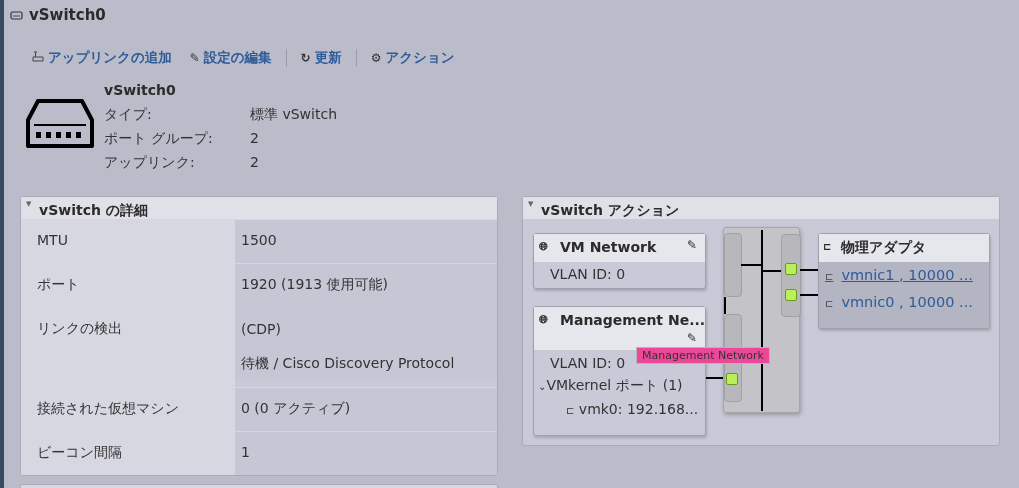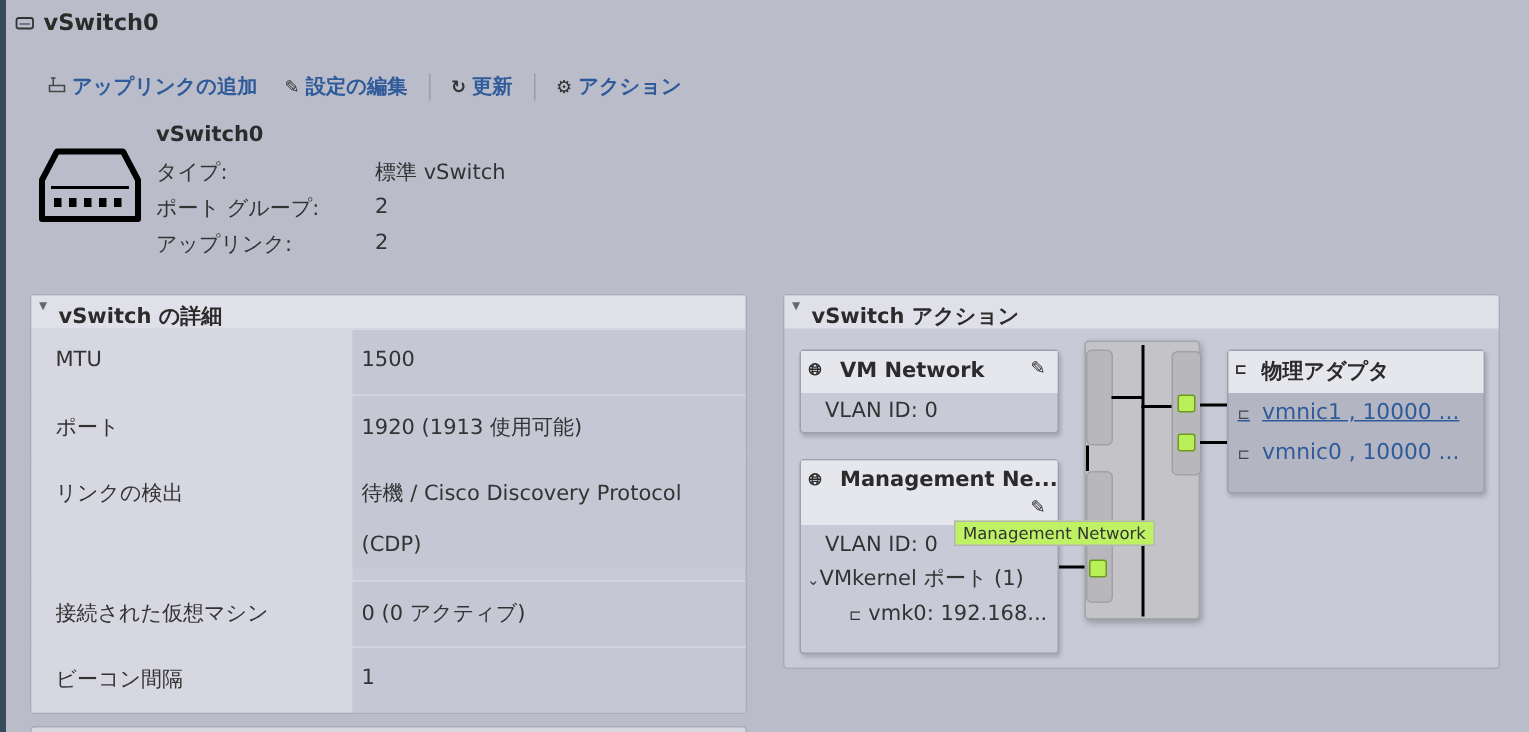--- a/index.html
+++ b/index.html
@@ -44,21 +44,21 @@
   .port-grp { position: absolute; background: #b8b8bc; border: 1px solid #a0a0a5; border-radius: 4px; }
   .port { position: absolute; width: 12px; height: 12px; background: #b9f05a; border: 1px solid #6c9a1f; border-radius: 2px; }
   .blk { position: absolute; background: #000; }
 
   .phys { position: absolute; left: 818px; top: 233px; width: 172px; height: 96px; background: #b3b5c3; border: 1px solid #9ea0ae; border-radius: 3px; box-shadow: 1px 2px 3px rgba(0,0,0,0.18); }
   .phys .hdr { background: #e6e7ed; height: 28px; padding-left: 22px; padding-top: 5px; font-size: 14px; font-weight: bold; position: relative; }
   .phys .hdr .ic { position: absolute; left: 4px; top: 7px; font-size: 10px; }
   .nic { position: absolute; left: 6px; font-size: 14.5px; color: #2f5b9a; white-space: nowrap; cursor: pointer; }
   .nic .ic { font-size: 10px; color: #444; margin-right: 8px; }
 
-  .tooltip { position: absolute; left: 636px; top: 347px; background: #bef264; border: 1px solid #b5b5b5; font-size: 11px; color: #333; padding: 1px 5px; white-space: nowrap; z-index: 10; }
+  .tooltip { position: absolute; left: 636px; top: 347px; background: #ec4899; border: 1px solid #b5b5b5; font-size: 11px; color: #333; padding: 1px 5px; white-space: nowrap; z-index: 10; }
   .bottom-panel { position: absolute; left: 20px; top: 484px; width: 478px; height: 10px; background: #d7d8e1; border: 1px solid #a9abb9; border-radius: 3px; }
 </style>
 </head>
 <body>
 
 <div class="left-edge"></div>
 
 <div class="title-bar">
   <span>
     <svg width="13" height="10" viewBox="0 0 13 10">
@@ -130,22 +130,22 @@
     <div class="k" style="padding-top:12px;">MTU</div>
     <div class="v" style="padding-top:12px;">1500</div>
   </div>
   <div class="det-row" style="top:66px;height:44px;">
     <div class="k" style="padding-top:12px;">ポート</div>
     <div class="v" style="padding-top:12px;">1920 (1913 使用可能)</div>
   </div>
   <div class="det-row" style="top:110px;height:80px;">
     <div class="k" style="padding-top:12px;">リンクの検出</div>
     <div class="v" style="padding-top:12px;line-height:34px;margin-top:-8px;">
+      <div>(CDP)</div>
       <div>待機 / Cisco Discovery Protocol</div>
-      <div>(CDP)</div>
     </div>
   </div>
   <div class="det-row" style="top:190px;height:44px;">
     <div class="k" style="padding-top:12px;">接続された仮想マシン</div>
     <div class="v" style="padding-top:12px;">0 (0 アクティブ)</div>
   </div>
   <div class="det-row" style="top:234px;height:44px;">
     <div class="k" style="padding-top:12px;">ビーコン間隔</div>
     <div class="v" style="padding-top:12px;">1</div>
   </div>

